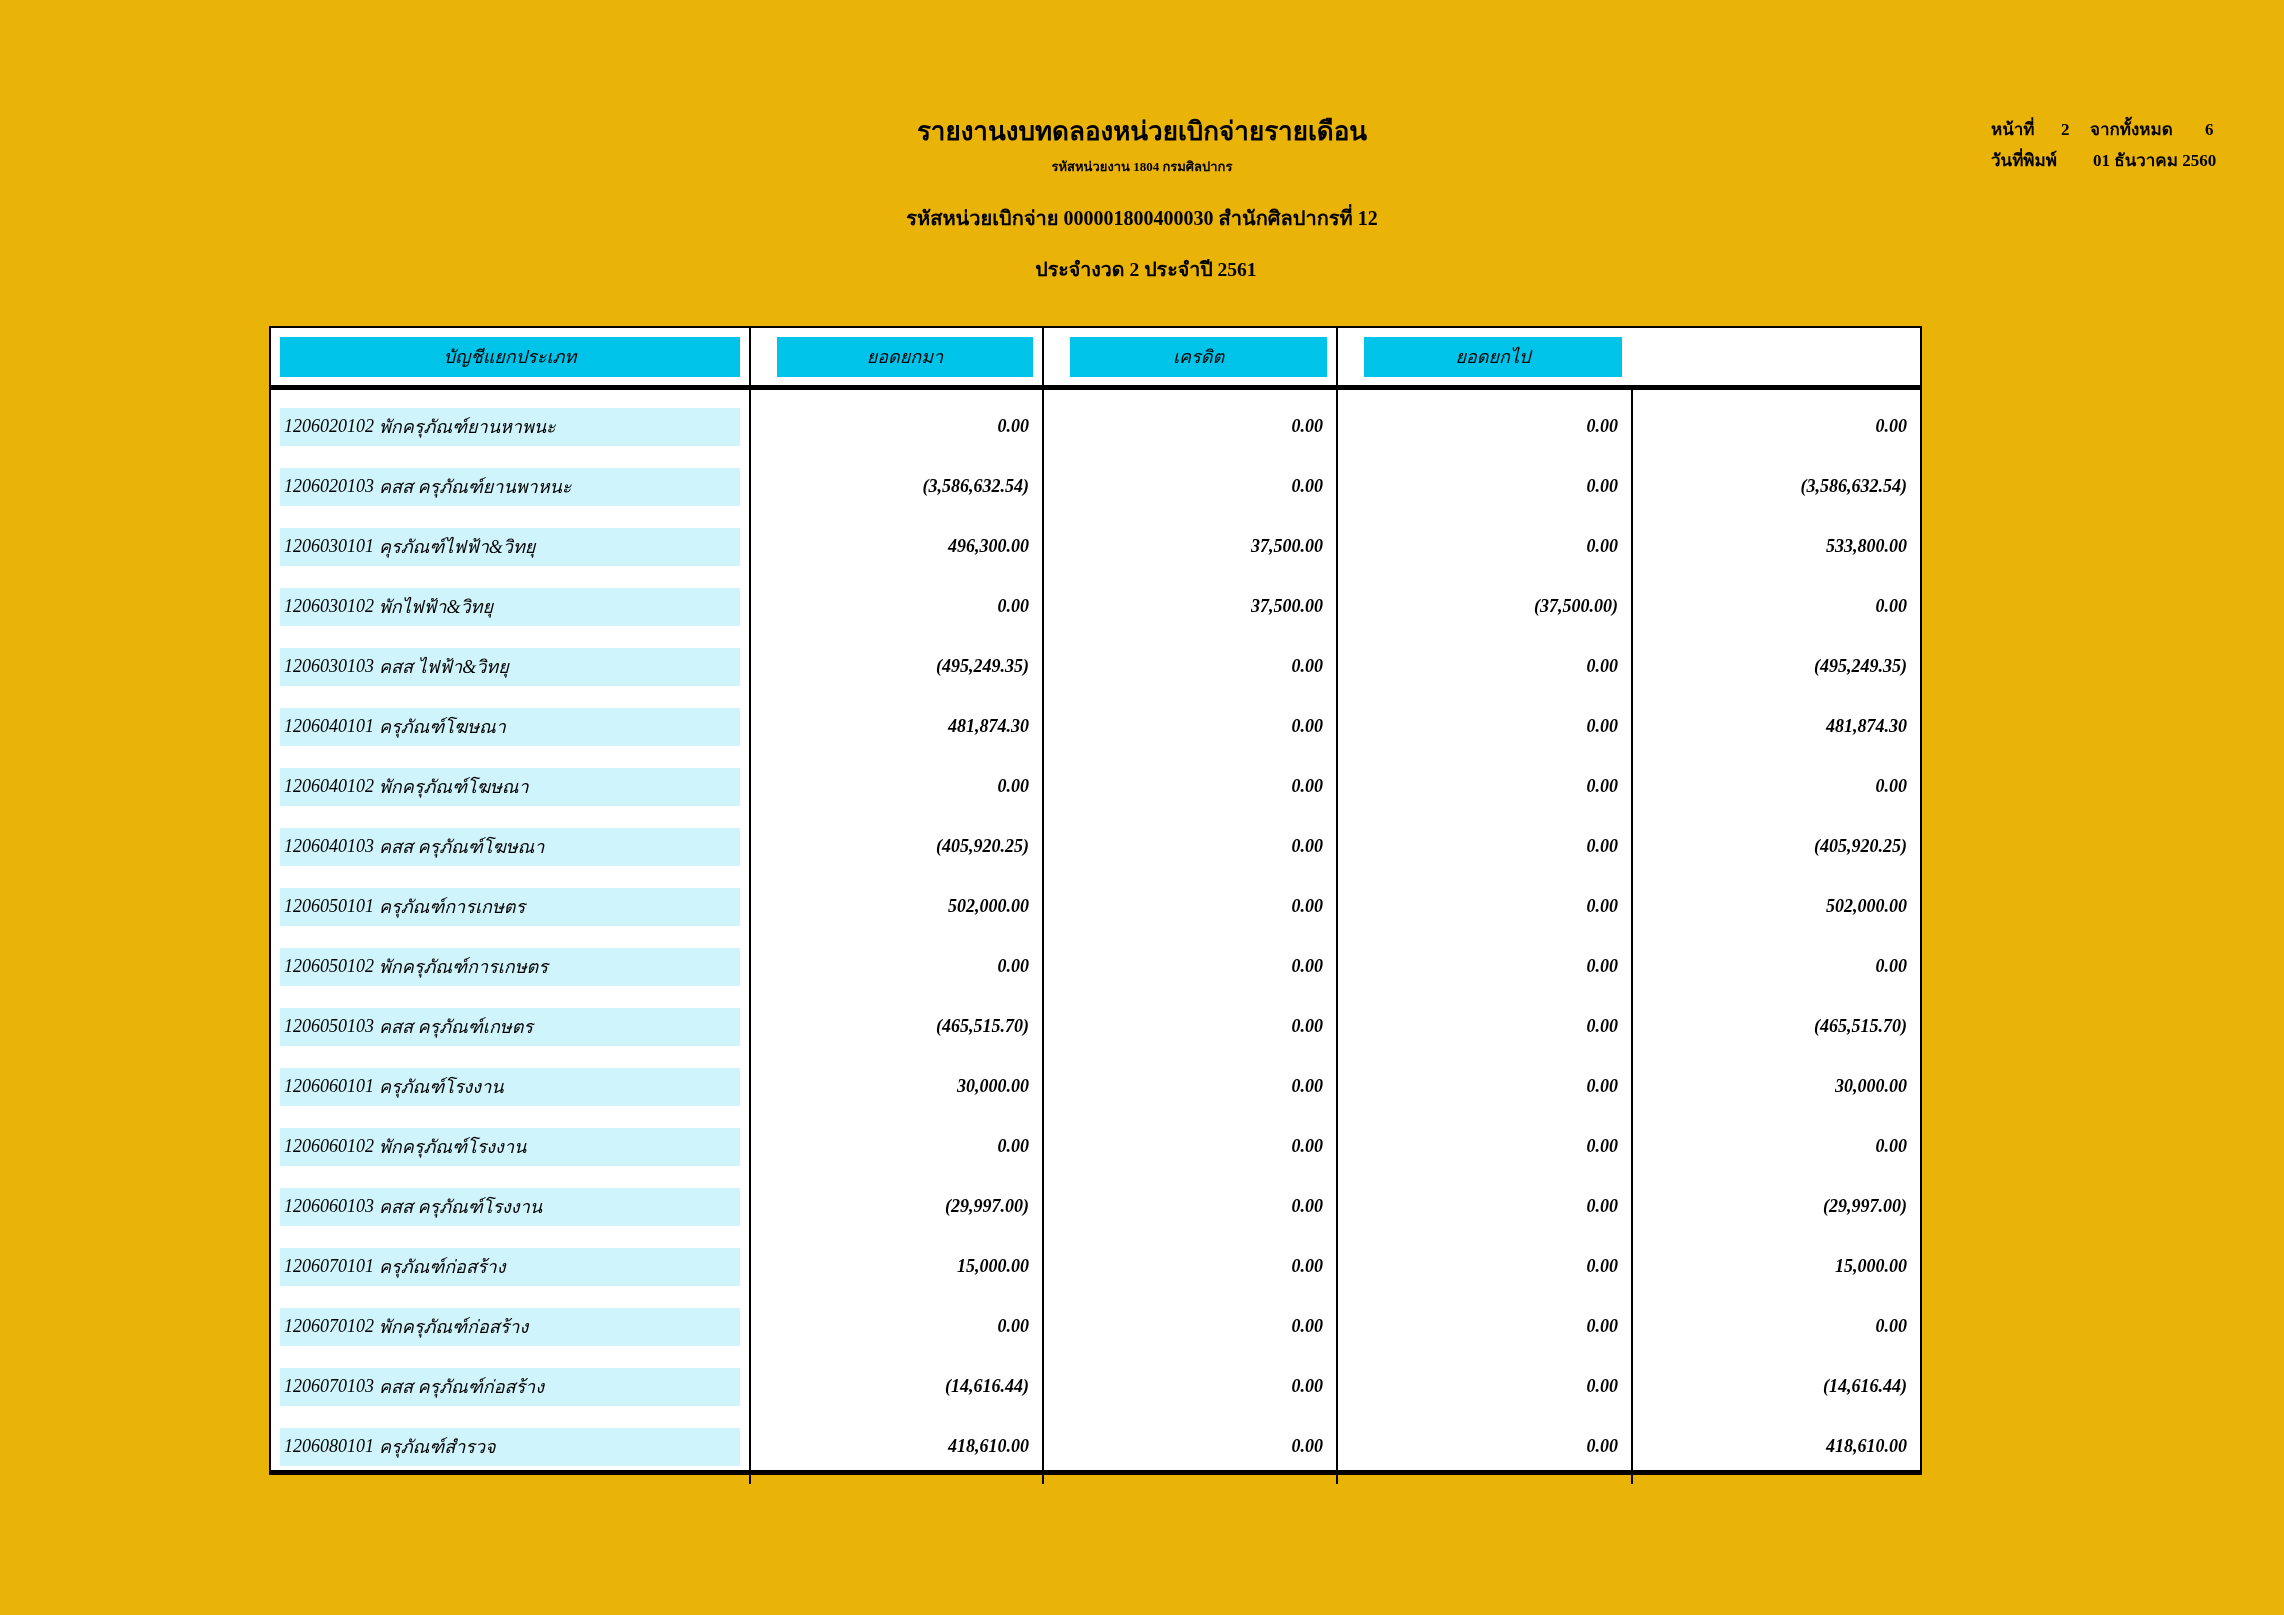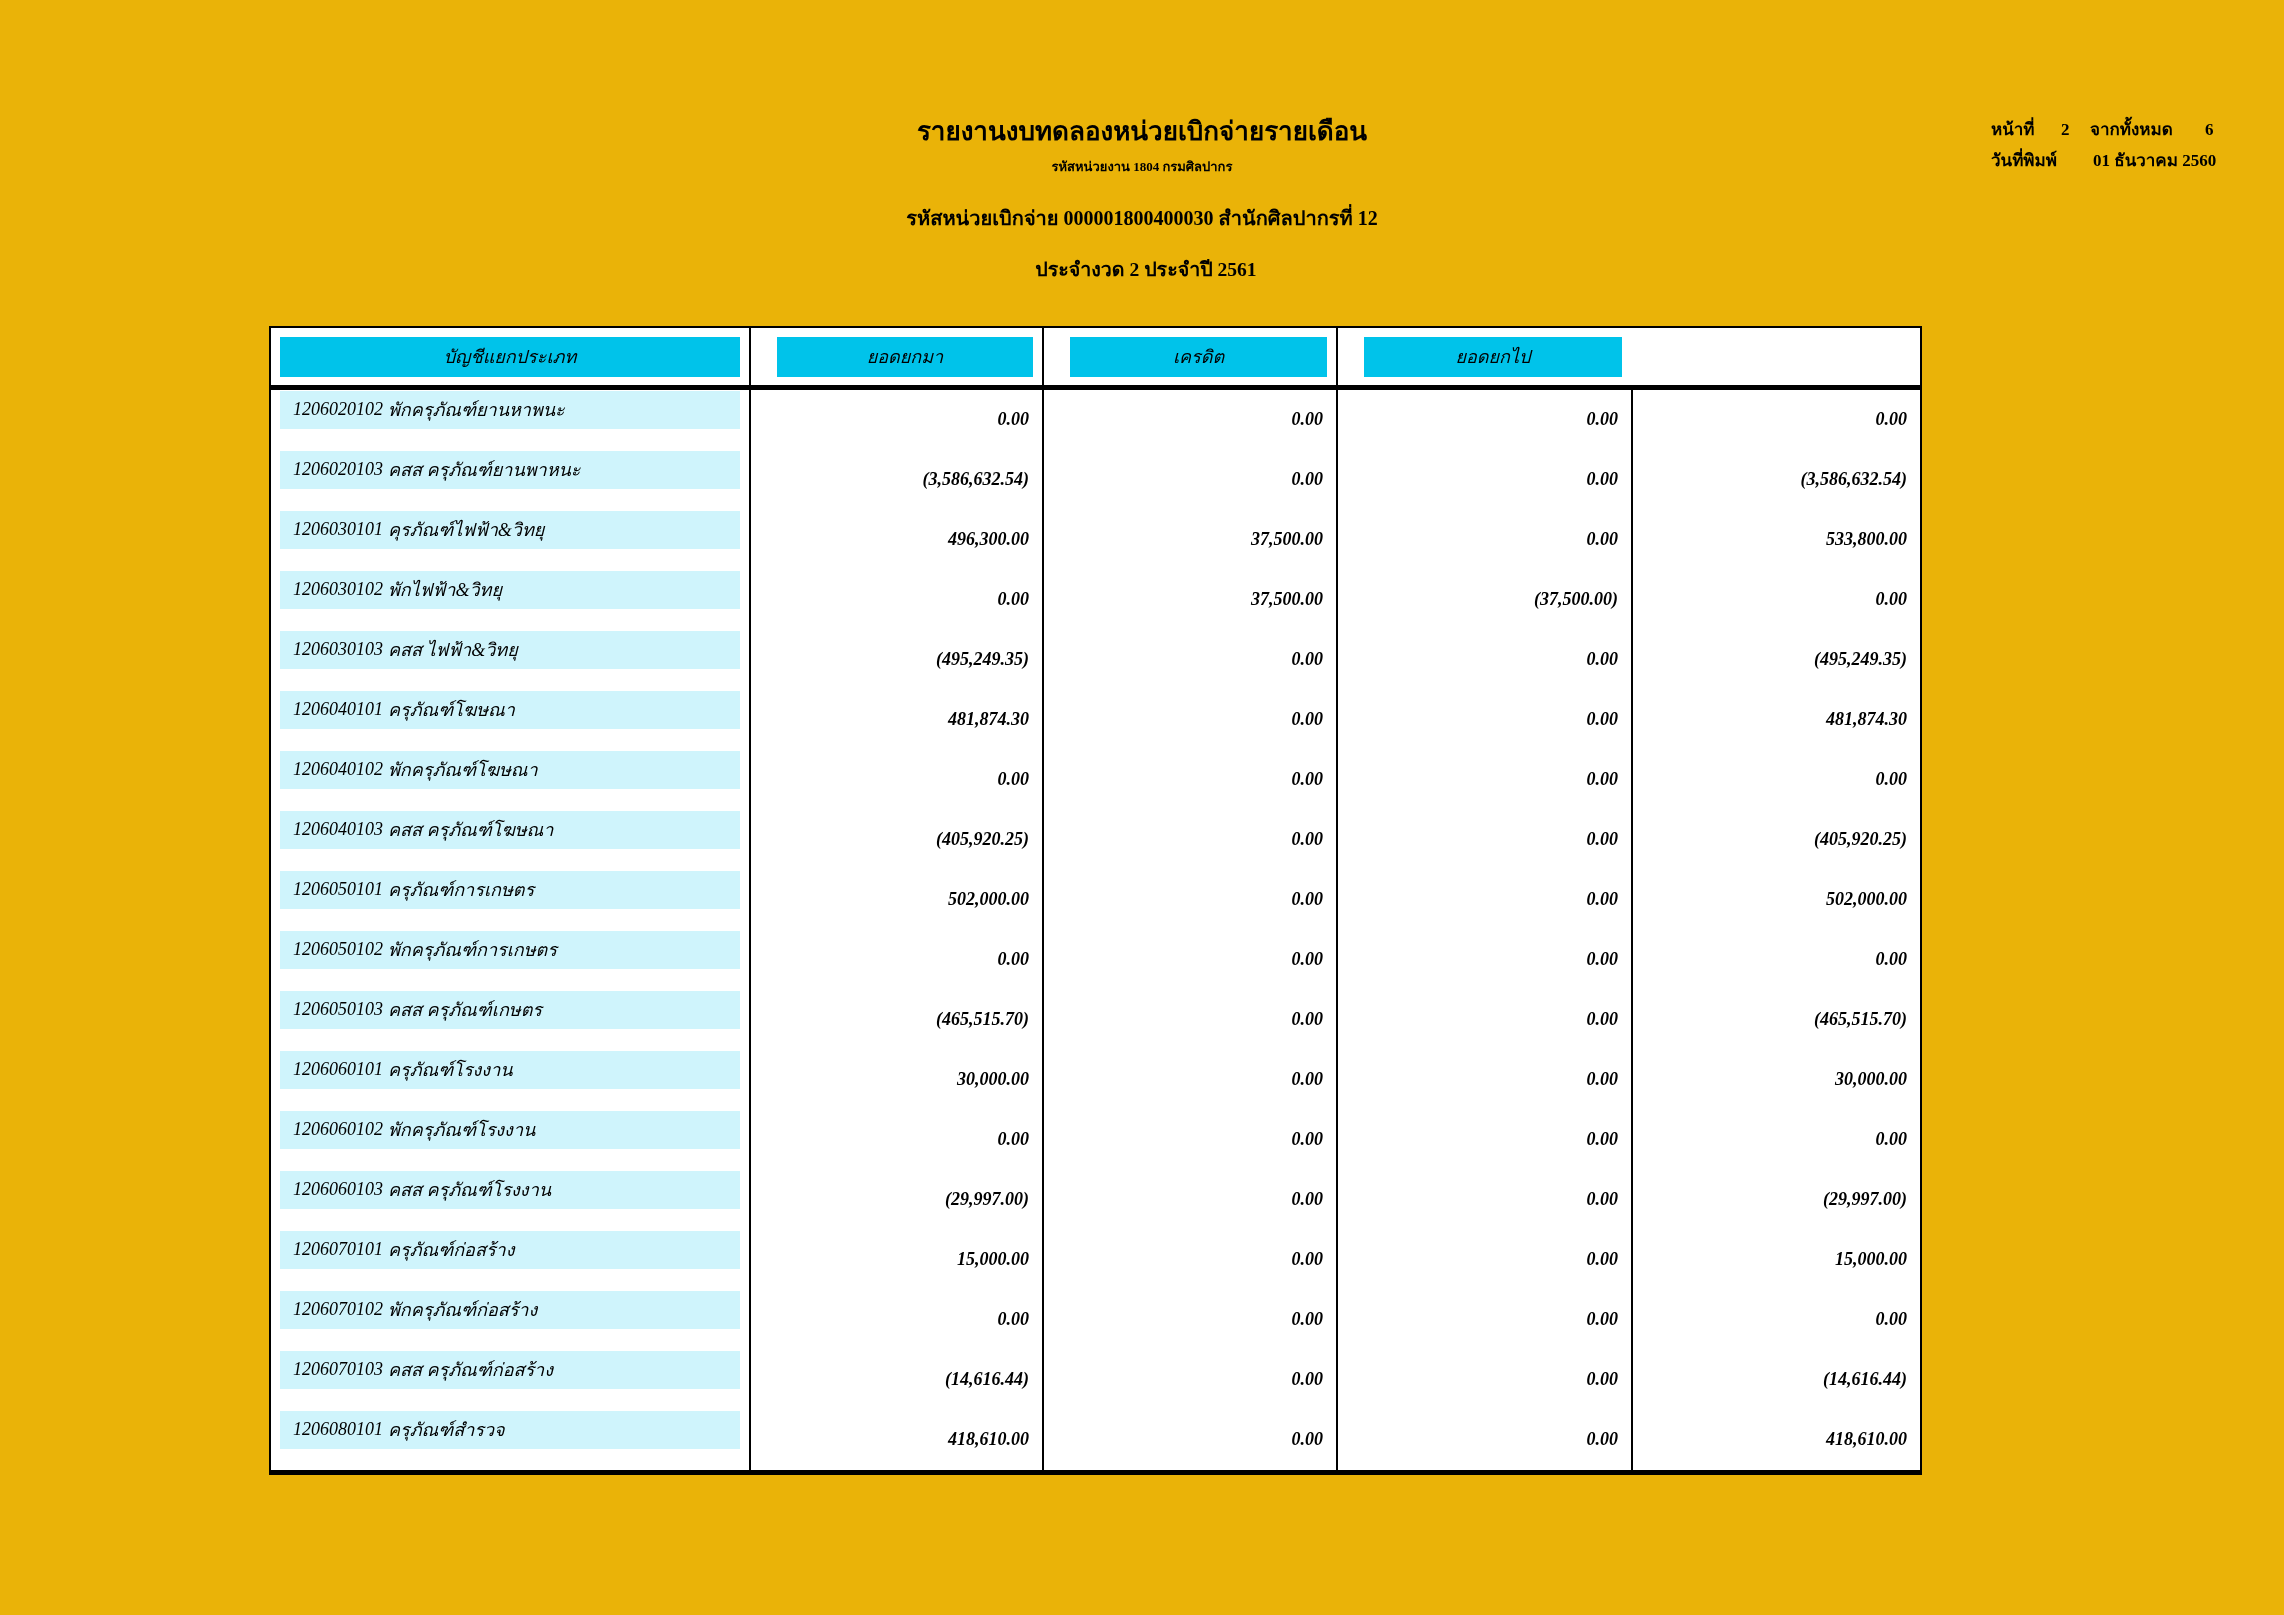--- a/index.html
+++ b/index.html
@@ -44,24 +44,24 @@
     margin:8.5px 9px;height:40px;
     background:var(--header-bg);
     display:flex;align-items:center;justify-content:center;
     font-size:18px;white-space:nowrap;
   }
   .hdivider{height:4.6px;background:#000;}
   .row{height:60px;}
   .cell{height:100%;}
   .cell + .cell{border-left:2.6px solid #000;}
   .strip{
-    margin:1px 9px;height:38px;
+    margin:18px 9px;height:38px;
     background:var(--row-bg);
     display:flex;align-items:center;
-    padding-left:13px;font-size:18px;white-space:nowrap;
+    padding-left:4px;font-size:18px;white-space:nowrap;
   }
   .acc-id{display:inline-block;width:95px;}
   .acc-name{display:inline-block;}
   .c-num{
     display:flex;align-items:center;justify-content:flex-end;
     padding-right:13px;font-size:18px;font-weight:bold;white-space:nowrap;
   }
 </style>
 </head>
 <body>

